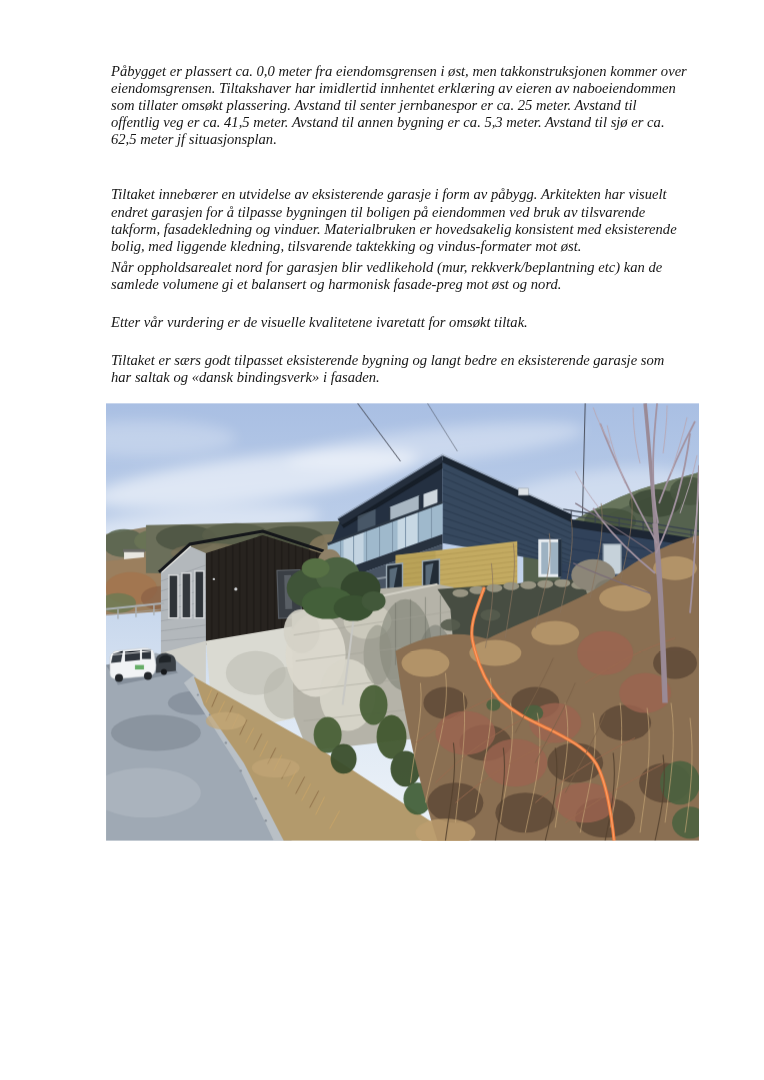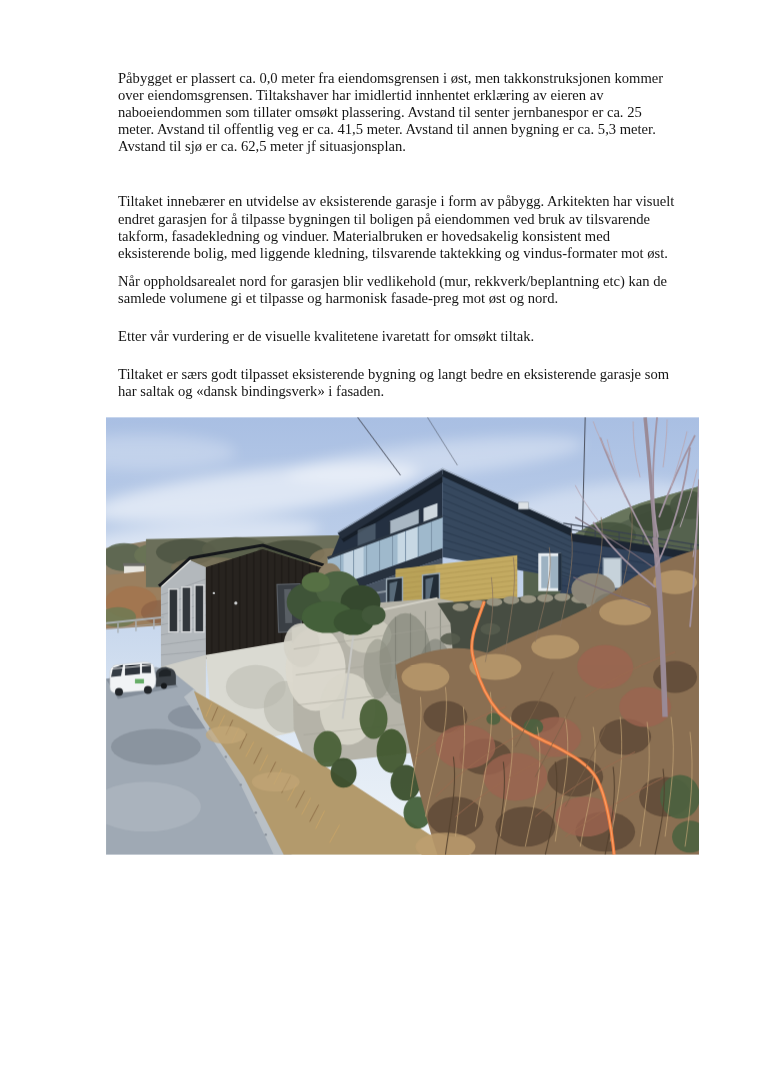--- a/index.html
+++ b/index.html
@@ -8,39 +8,39 @@
     box-sizing:content-box;
     padding:59px 72px 0 107px;
     width:585px;
     font-family:"Liberation Serif","DejaVu Serif",serif;
     font-size:14.6px;
     line-height:17.1px;
     color:#151515;
     -webkit-font-smoothing:antialiased;
   }
   h2{font-size:inherit;line-height:inherit;font-weight:bold;margin:0;}
-  p{margin:11px;}
+  p{margin:4px;font-style:italic;}
   p.gap{margin-top:17px;}
   p.gap2{margin-top:21px;}
   section + section{margin-top:38px;}
   figure.photo{margin:17px 0 0 -1px;padding:0;width:593px;height:438px;}
   figure.photo svg{display:block;width:593px;height:438px;}
 </style>
 </head>
 <body>
 
 <div class="page">
 
   <section>
     <p>Påbygget er plassert ca. 0,0 meter fra eiendomsgrensen i øst, men takkonstruksjonen kommer over eiendomsgrensen. Tiltakshaver har imidlertid innhentet erklæring av eieren av naboeiendommen som tillater omsøkt plassering. Avstand til senter jernbanespor er ca. 25 meter. Avstand til offentlig veg er ca. 41,5 meter. Avstand til annen bygning er ca. 5,3 meter. Avstand til sjø er ca. 62,5 meter jf situasjonsplan.</p>
   </section>
 
   <section>
     <p class="gap">Tiltaket innebærer en utvidelse av eksisterende garasje i form av påbygg. Arkitekten har visuelt endret garasjen for å tilpasse bygningen til boligen på eiendommen ved bruk av tilsvarende takform, fasadekledning og vinduer. Materialbruken er hovedsakelig konsistent med eksisterende bolig, med liggende kledning, tilsvarende taktekking og vindus-formater mot øst.</p>
-    <p>Når oppholdsarealet nord for garasjen blir vedlikehold (mur, rekkverk/beplantning etc) kan de samlede volumene gi et tilpasse og harmonisk fasade-preg mot øst og nord.</p>
+    <p>Når oppholdsarealet nord for garasjen blir vedlikehold (mur, rekkverk/beplantning etc) kan de samlede volumene gi et balansert og harmonisk fasade-preg mot øst og nord.</p>
     <p class="gap2">Etter vår vurdering er de visuelle kvalitetene ivaretatt for omsøkt tiltak.</p>
     <p class="gap2">Tiltaket er særs godt tilpasset eksisterende bygning og langt bedre en eksisterende garasje som har saltak og «dansk bindingsverk» i fasaden.</p>
   </section>
 
   <figure class="photo">
     <svg viewBox="0 0 594 438" role="img" aria-label="Foto av eksisterende garasje og bolig med mørk kledning, gul teglstein, natursteinsmur, vegetasjon, oransje slange og veg med hvit varebil">
       <defs>
         <linearGradient id="skyg" x1="0" y1="0" x2="0" y2="1">
           <stop offset="0" stop-color="#a9bfe3"></stop>
           <stop offset="0.45" stop-color="#c6d6ec"></stop>

